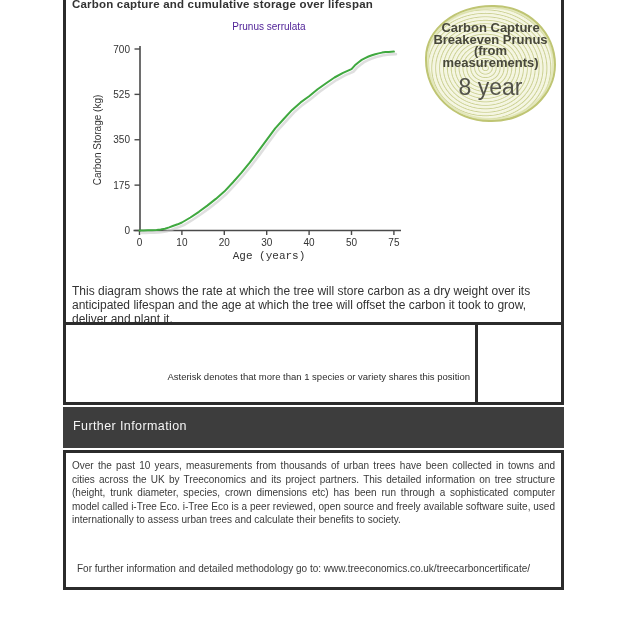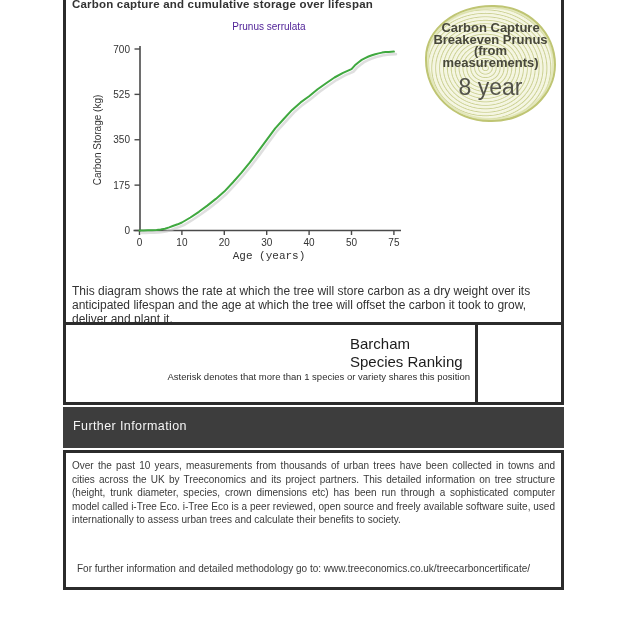--- a/index.html
+++ b/index.html
@@ -134,24 +134,20 @@
           <div class="badge-line">Carbon Capture</div>
           <div class="badge-line">Breakeven Prunus</div>
           <div class="badge-line">(from measurements)</div>
           <div class="badge-value">8 year</div>
         </div>
       </div>
     </div>
 
     <div class="section-ranking">
       <div class="rank-left">
-        <div class="rank-label">
-          <div>Barcham</div>
-          <div>Species Ranking</div>
-        </div>
         <div class="rank-note">Asterisk denotes that more than 1 species or variety shares this position</div>
       </div>
       <div class="rank-divider"></div>
     </div>
 
     <div class="bar-further">
       <span class="bar-further-title">Further Information</span>
     </div>
 
     <div class="section-paragraph">

